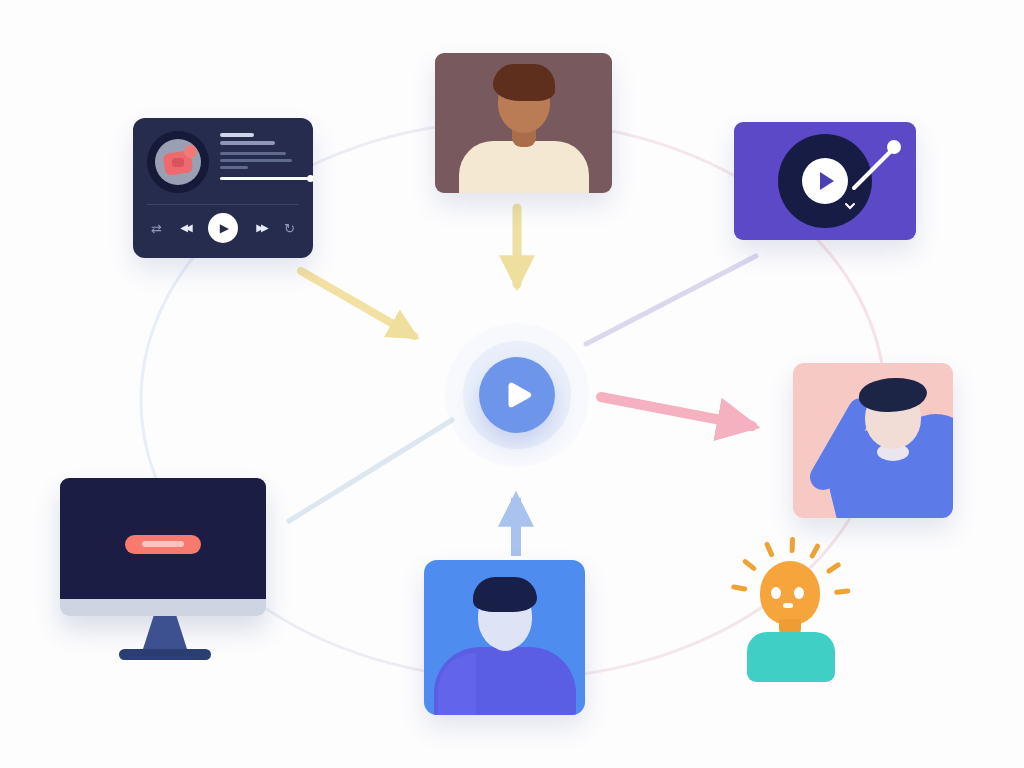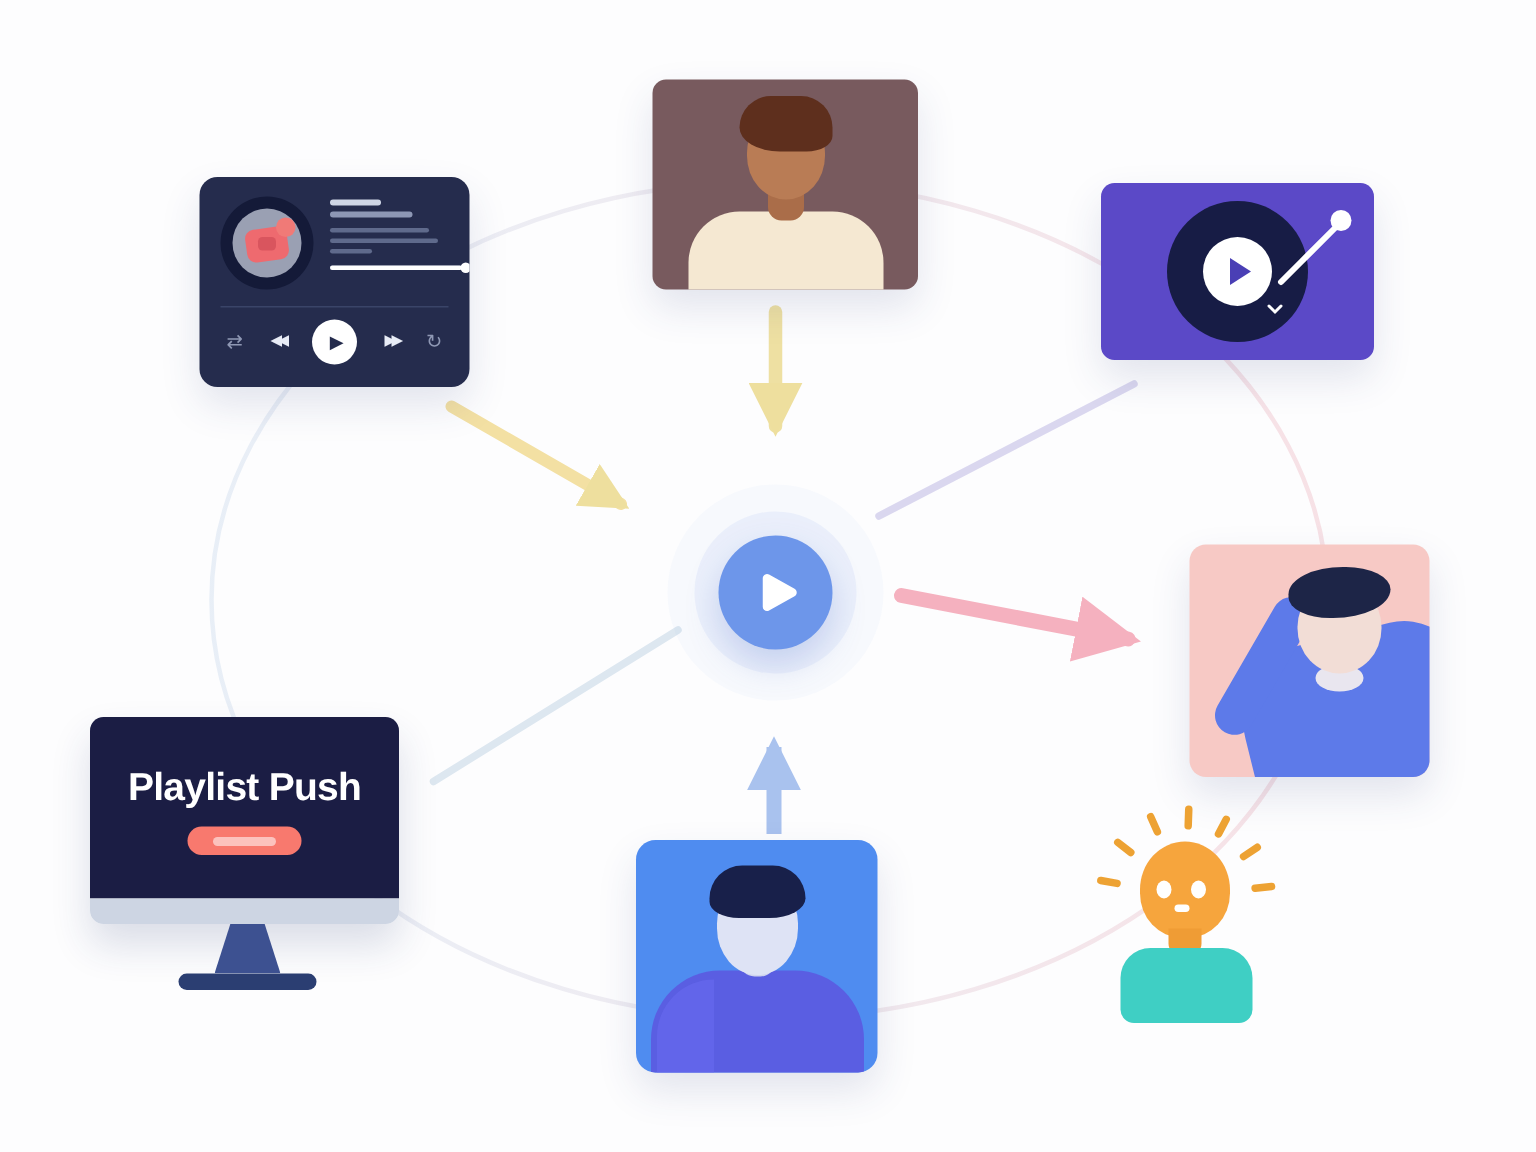--- a/index.html
+++ b/index.html
@@ -211,21 +211,20 @@
     <div class="i-eye right"></div>
     <div class="i-mouth"></div>
   </div>
   <div class="i-neck"></div>
   <div class="i-torso"></div>
 </div>
 
 <div class="monitor">
   <div class="mon-screenwrap">
     <div class="mon-screen">
-      <div class="mon-title">Playlist Push</div>
       <button class="mon-cta">
         <span></span>
         <span class="cta-bar"></span>
       </button>
     </div>
     <div class="mon-chin"></div>
   </div>
   <div class="mon-stand"></div>
   <div class="mon-base"></div>
 </div>

